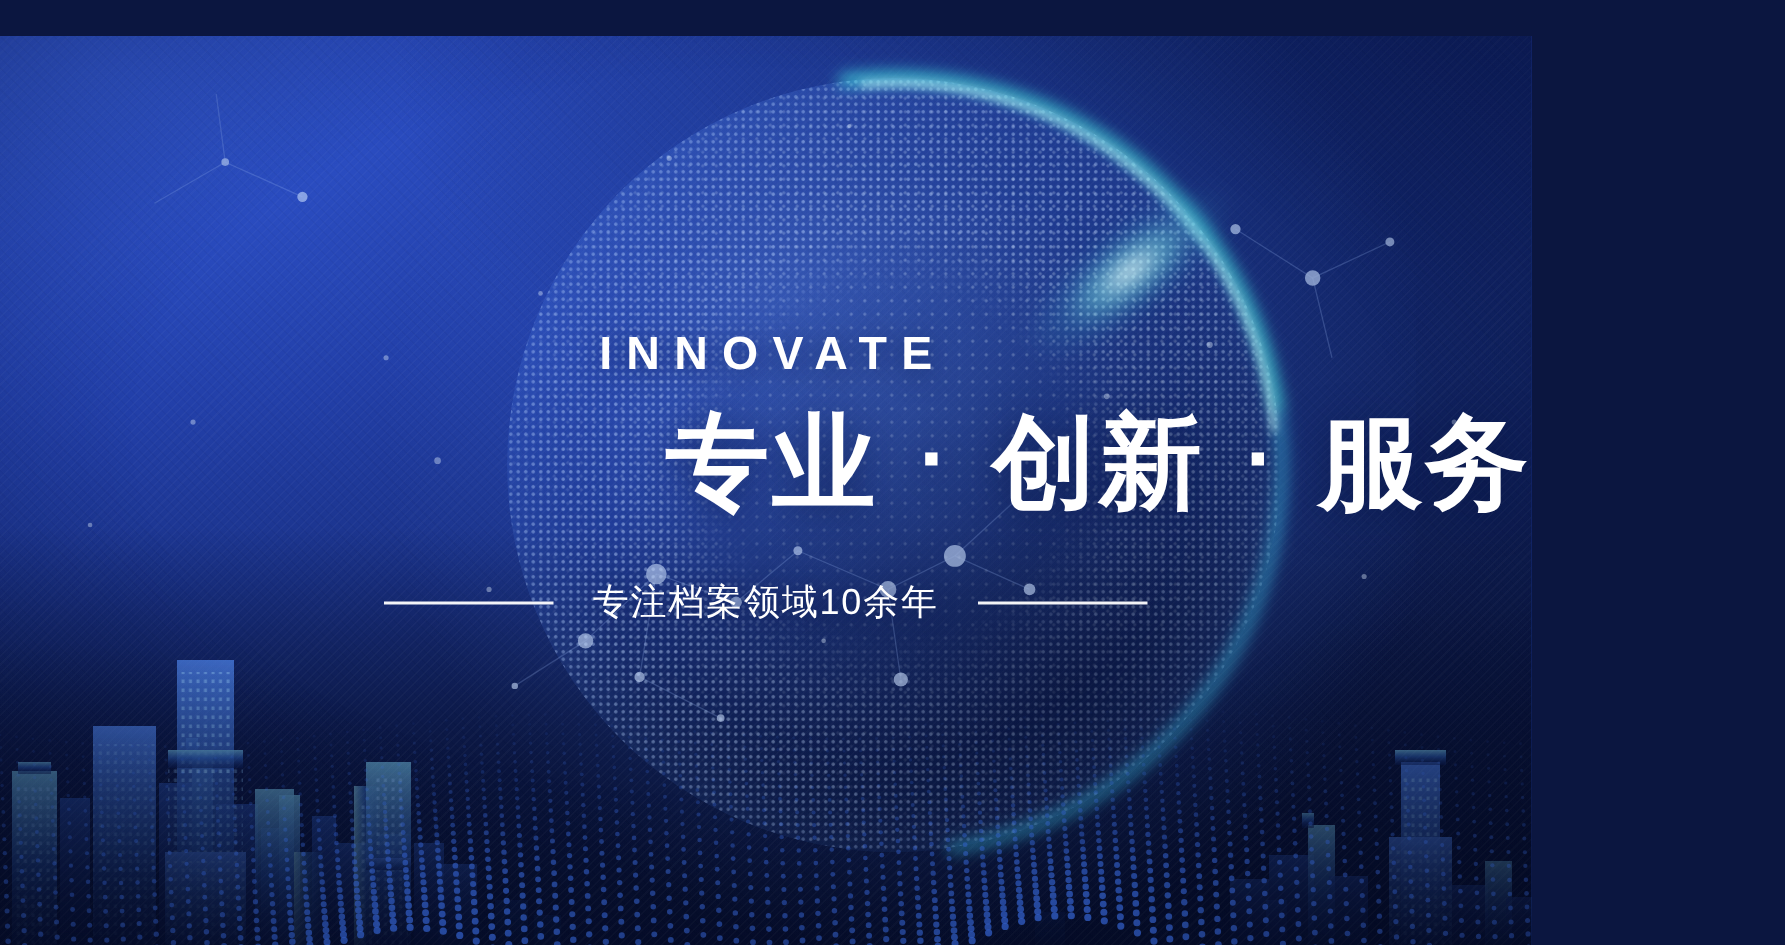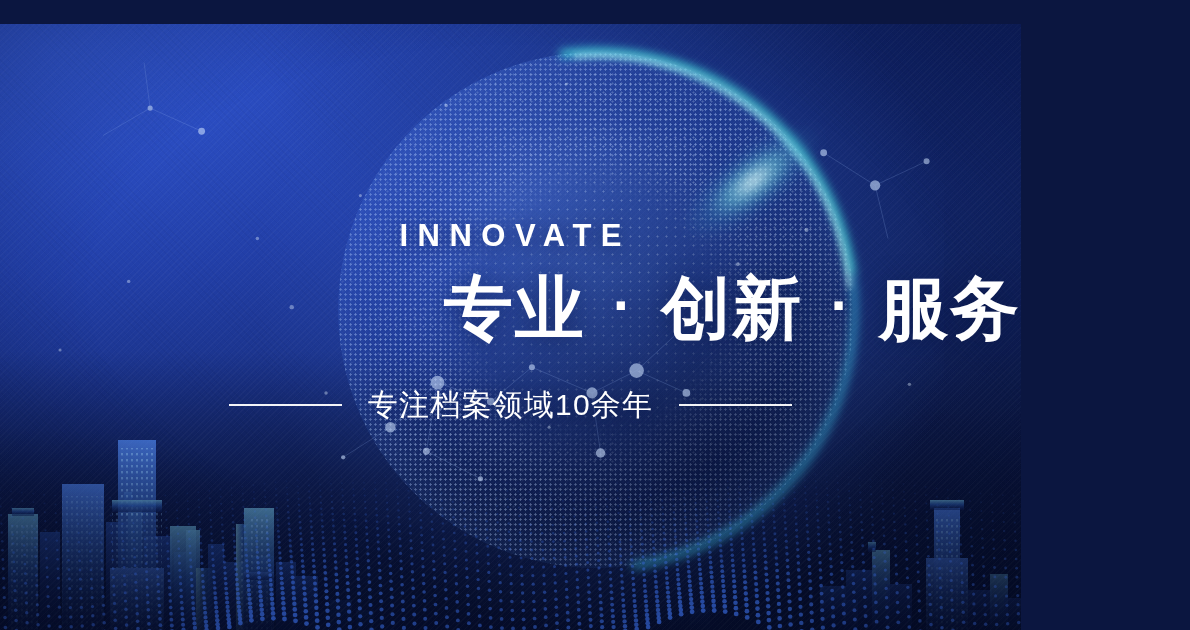--- a/index.html
+++ b/index.html
@@ -184,21 +184,21 @@
     gap: 26px;
   }
   .subline .rule {
     width: 113px;
     height: 2px;
     background: #ffffff;
     opacity: .95;
     flex: 0 0 auto;
   }
   .subline .subtext {
-    font-size: 30px;
+    font-size: 24px;
     color: #ffffff;
     letter-spacing: 1.2px;
     white-space: nowrap;
     text-shadow: 0 2px 14px rgba(8,22,70,.5);
     line-height: 1;
   }
 </style>
 </head>
 <body>
 

